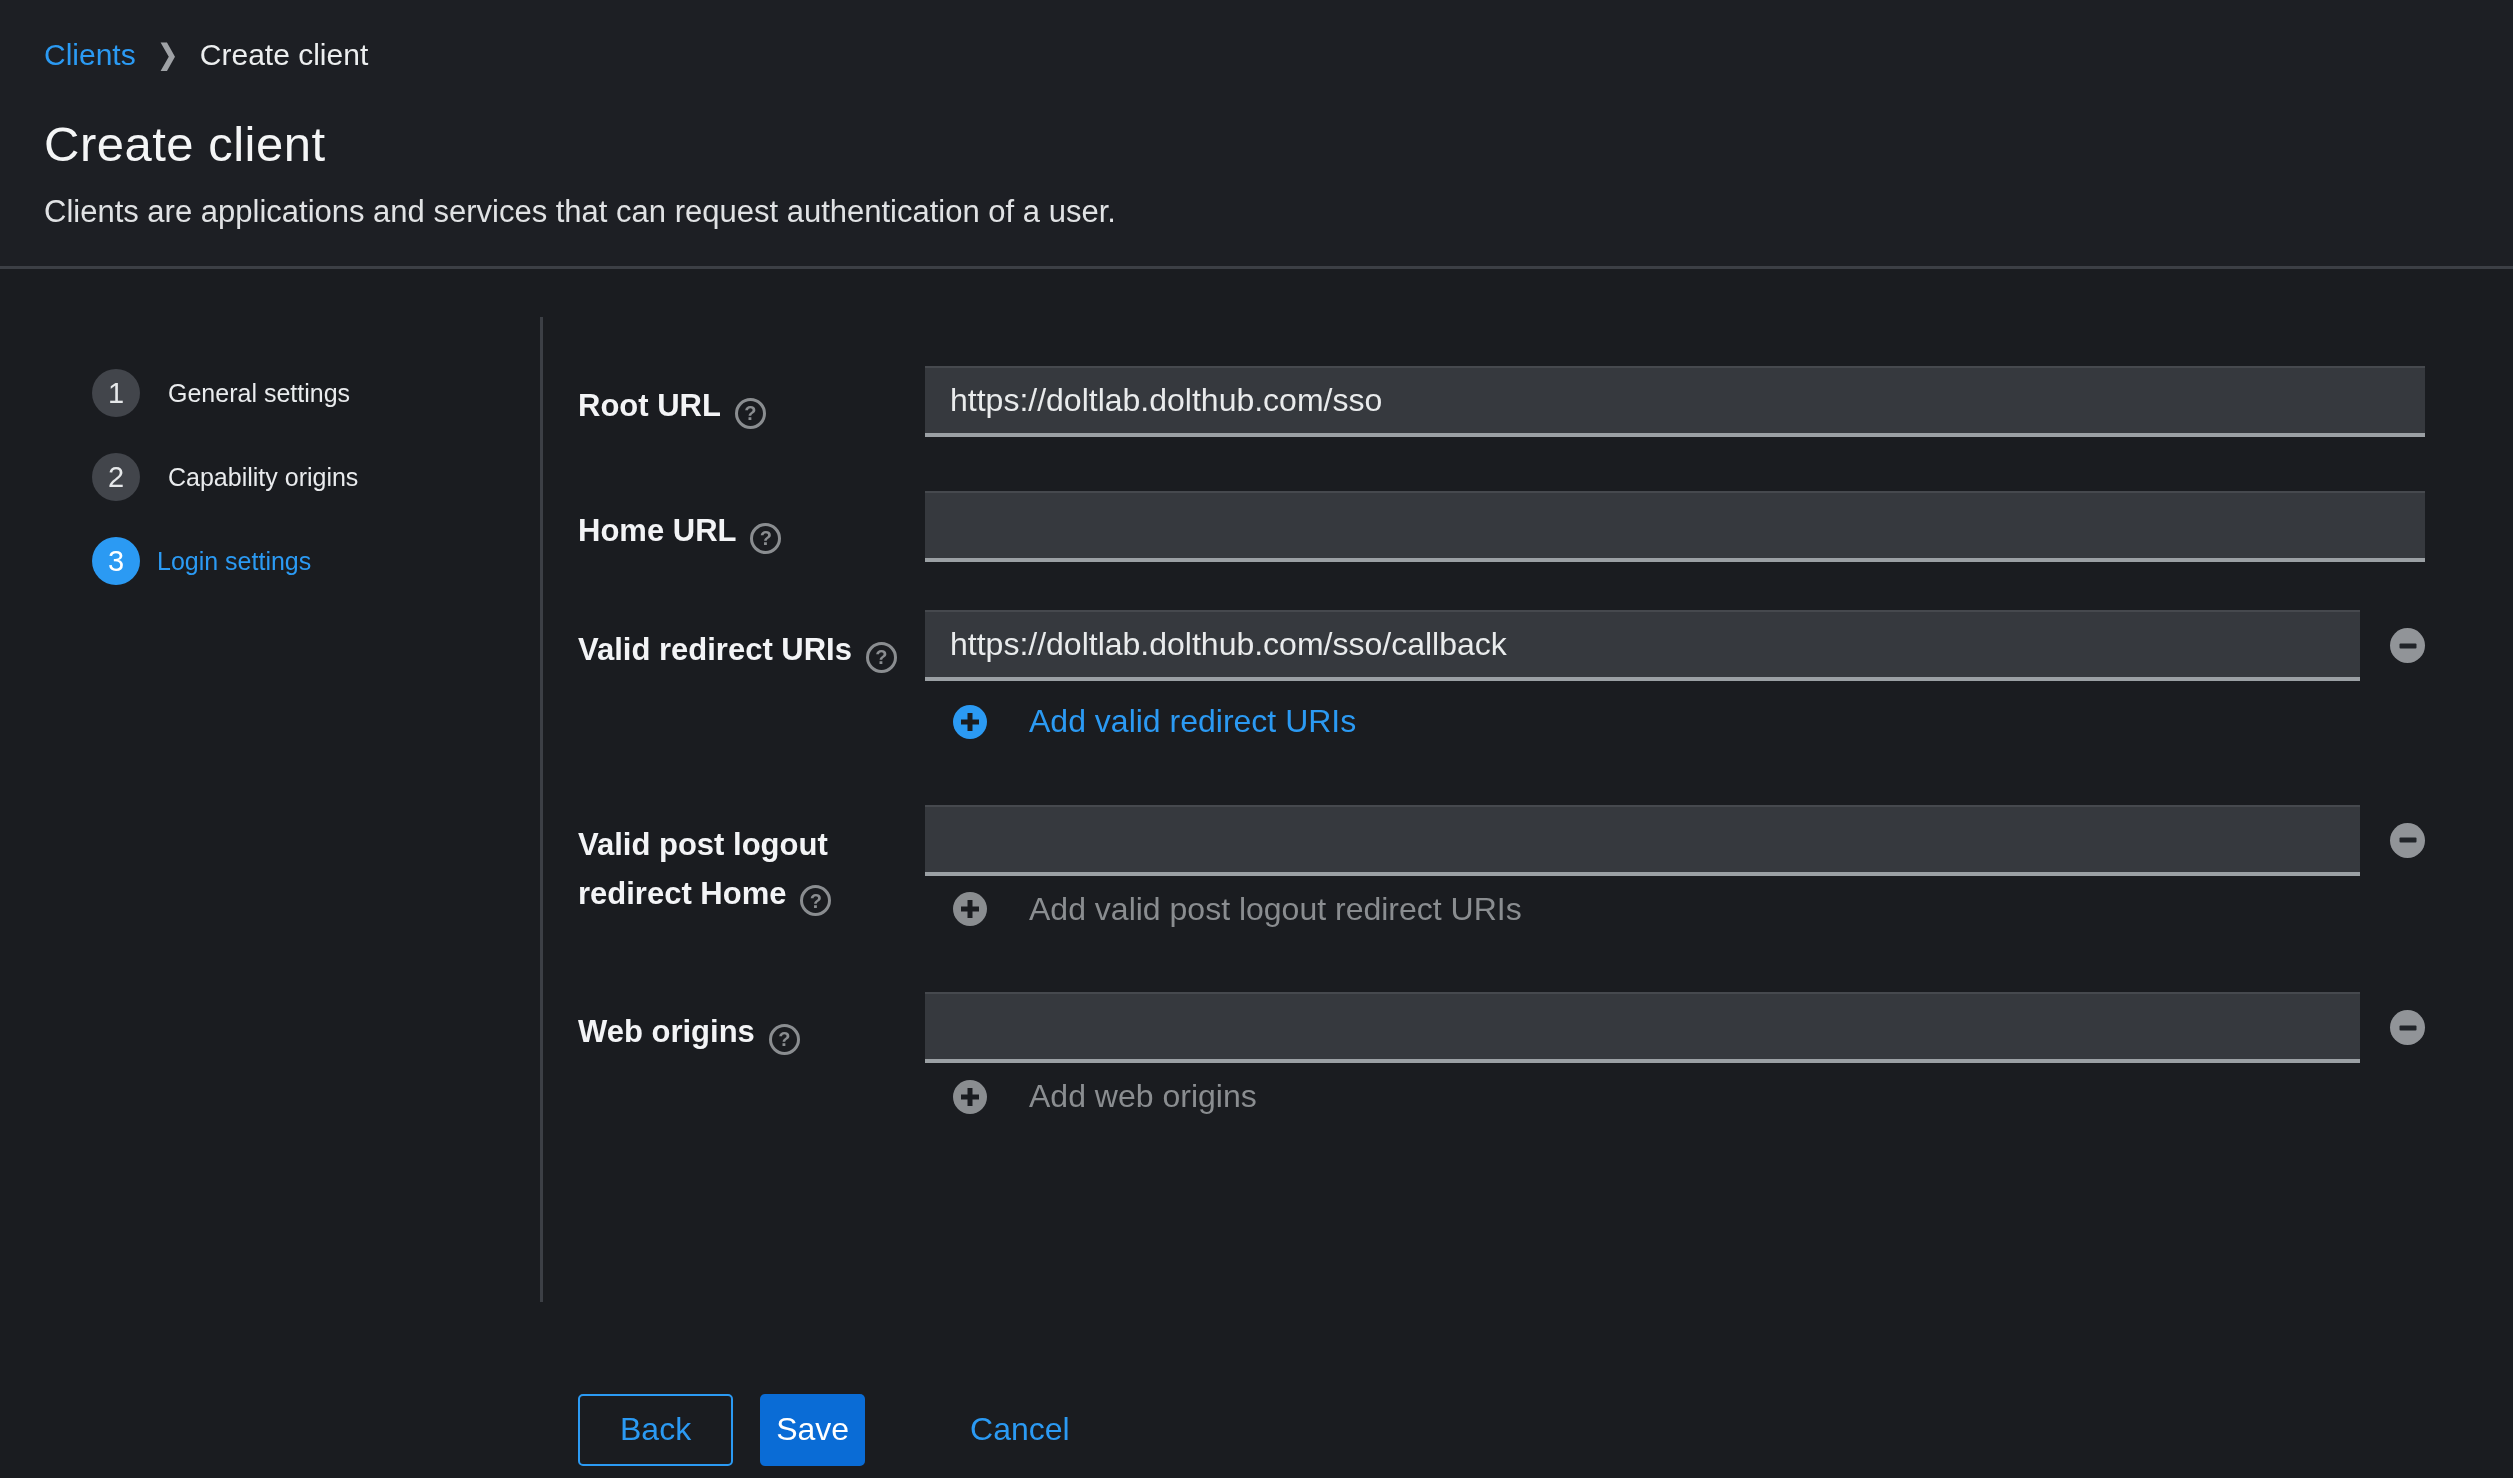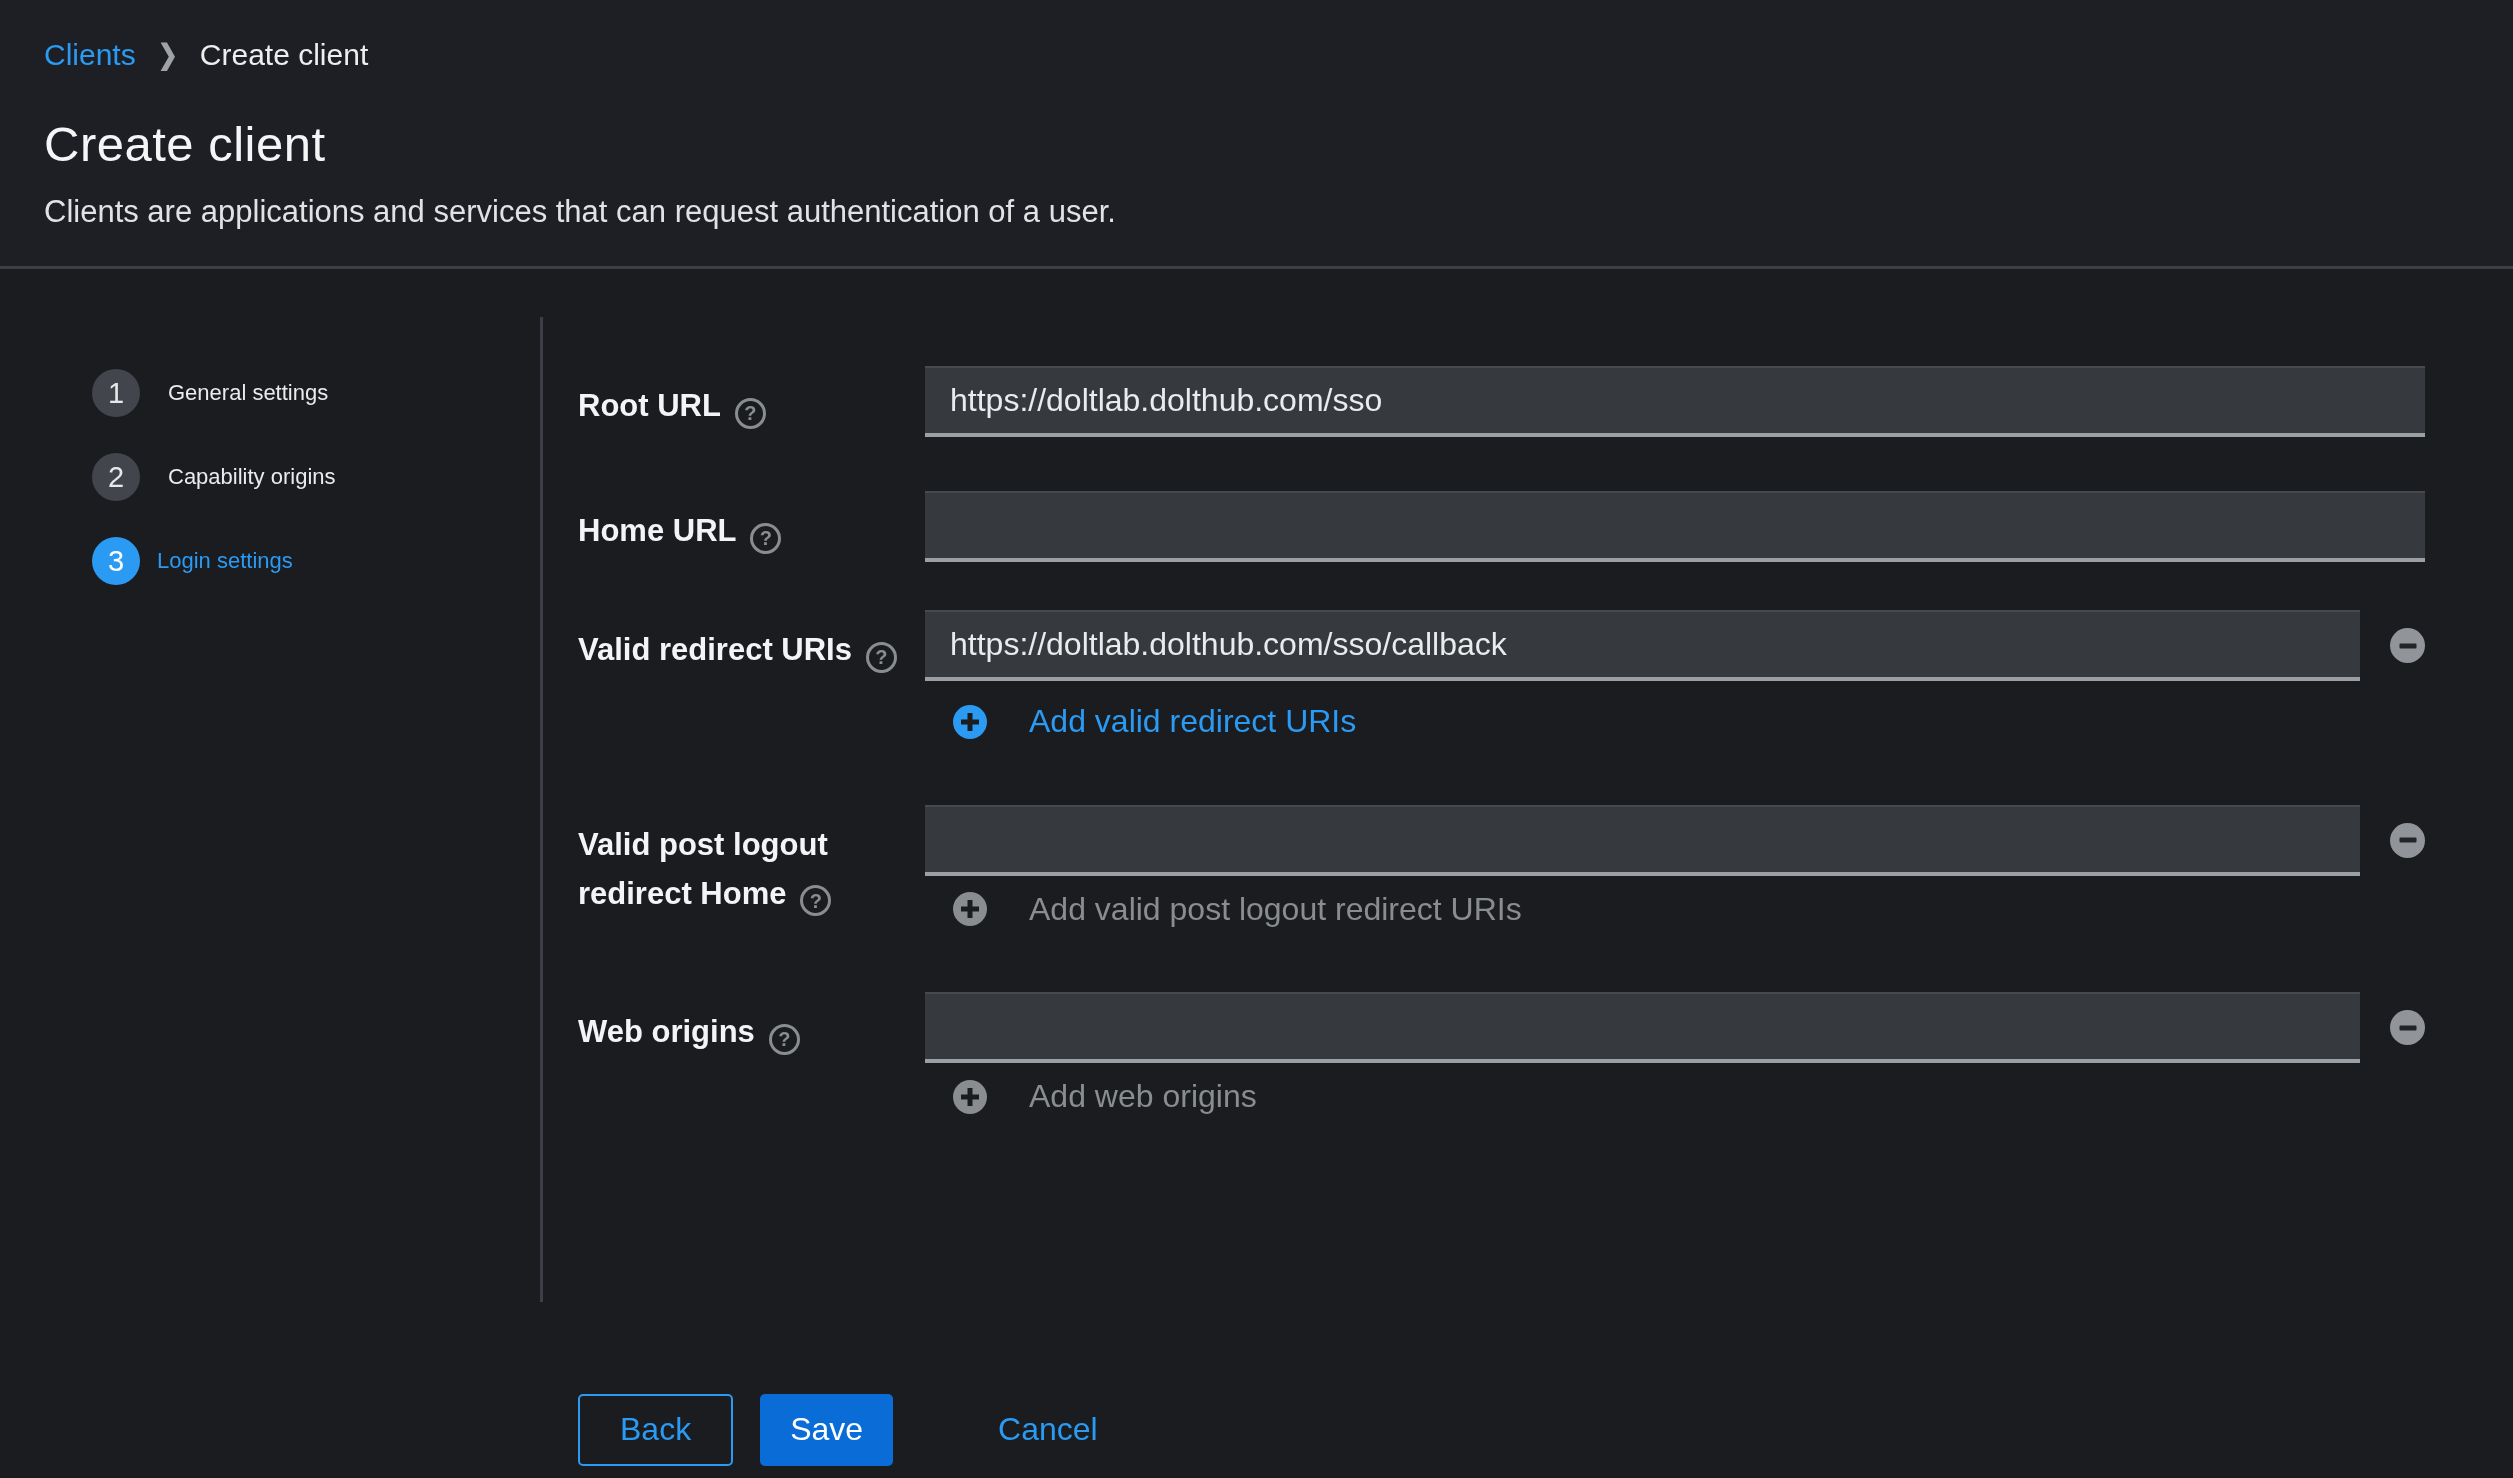--- a/index.html
+++ b/index.html
@@ -44,21 +44,21 @@
   
   .content{flex:1 1 auto;display:flex;min-height:0;}
 
   .wizard-nav{width:540px;flex:0 0 auto;padding:100px 0 0 92px;}
   .wizard-step{display:flex;align-items:center;margin-bottom:36px;cursor:pointer;}
   .step-circle{
     width:48px;height:48px;border-radius:50%;background:var(--step-circle-bg);
     color:#e6e8ea;font-size:29px;display:flex;align-items:center;justify-content:center;
     flex:0 0 auto;
   }
-  .step-label{font-size:22px;color:#e9ebed;margin-left:28px;white-space:nowrap;}
+  .step-label{font-size:25px;color:#e9ebed;margin-left:28px;white-space:nowrap;}
   .wizard-step.active .step-circle{background:var(--accent-blue);color:#fff;}
   .wizard-step.active .step-label{color:var(--accent-blue);margin-left:17px;}
 
   .v-divider{width:3px;background:var(--divider);margin-top:48px;flex:0 0 auto;}
 
   .form-pane{flex:1 1 auto;padding:97px 88px 0 35px;display:flex;flex-direction:column;}
 
   .form-row{display:grid;grid-template-columns:347px 1fr;align-items:start;}
   .row-gap-1{margin-bottom:54px;}
   .row-gap-2{margin-bottom:48px;}
@@ -116,21 +116,21 @@
   .btn{
     height:72px;font-size:32px;font-family:"Liberation Sans",sans-serif;
     border-radius:5px;cursor:pointer;display:inline-flex;align-items:center;justify-content:center;
   }
   .btn-back{
     background:transparent;border:2px solid var(--accent-blue);color:var(--accent-blue);
     padding:0 40px;
   }
   .btn-save{
     background:var(--primary-button-bg);border:none;color:#fff;
-    padding:0 30px;margin-left:27px;
+    padding:0 16px;margin-left:27px;
   }
   .btn-cancel{
     background:transparent;border:none;color:var(--accent-blue);
     padding:0;margin-left:105px;
   }
 </style>
 </head>
 <body>
 
 <div class="page">

